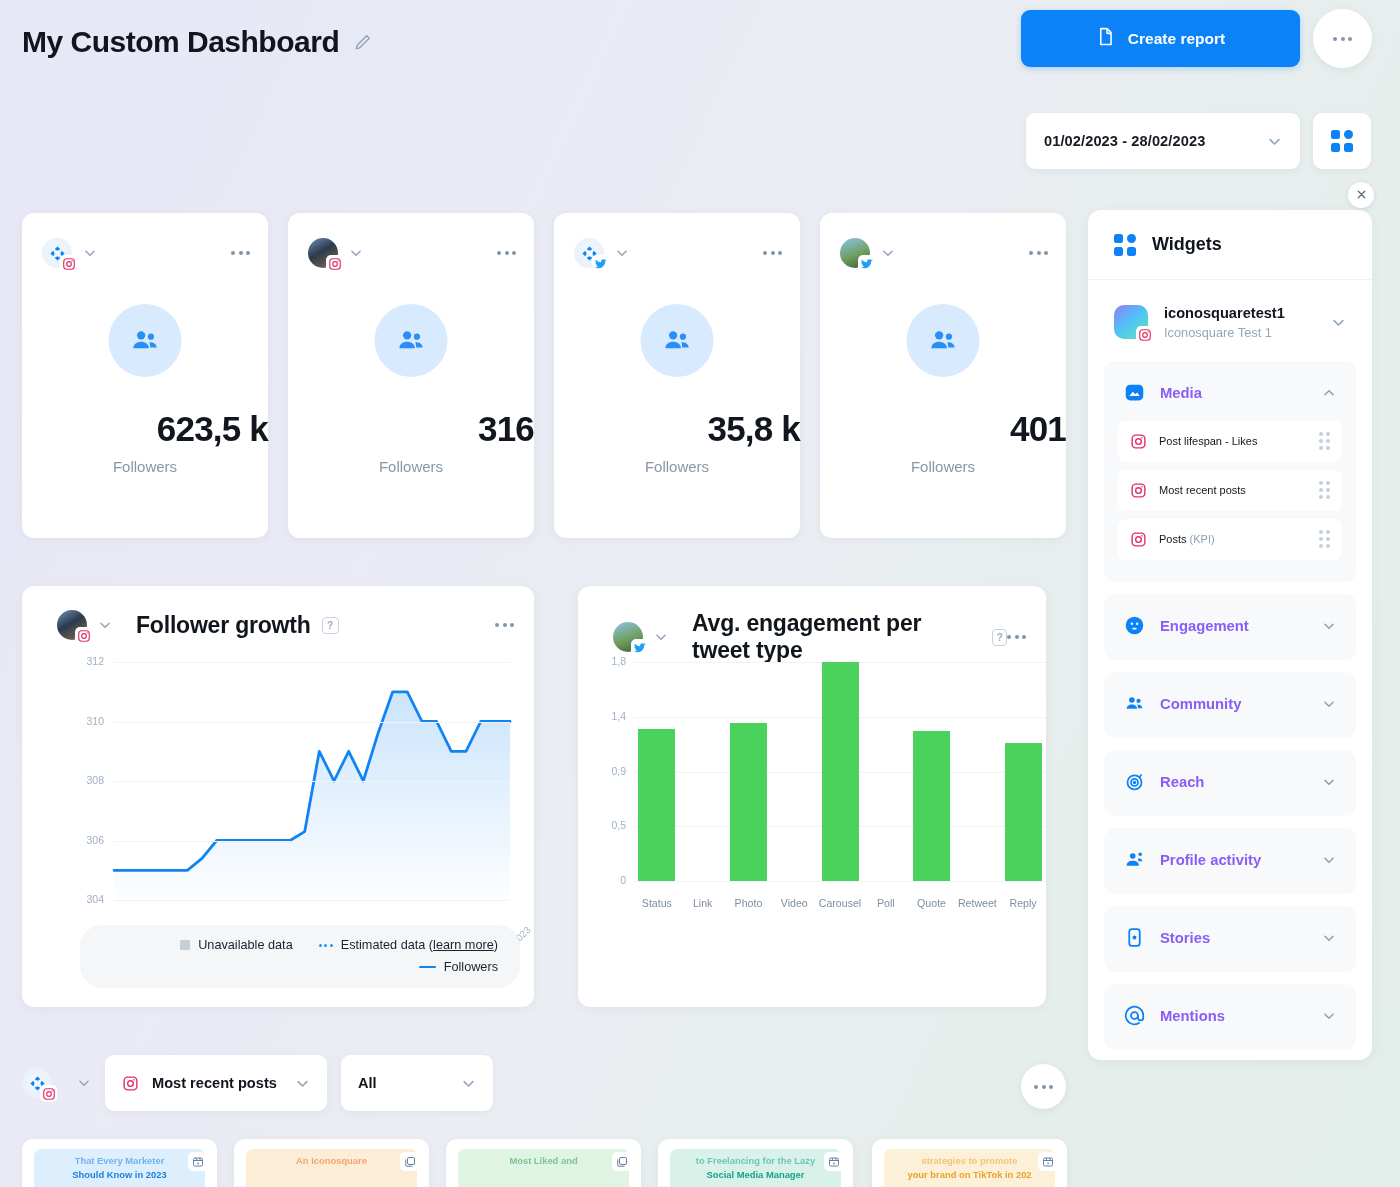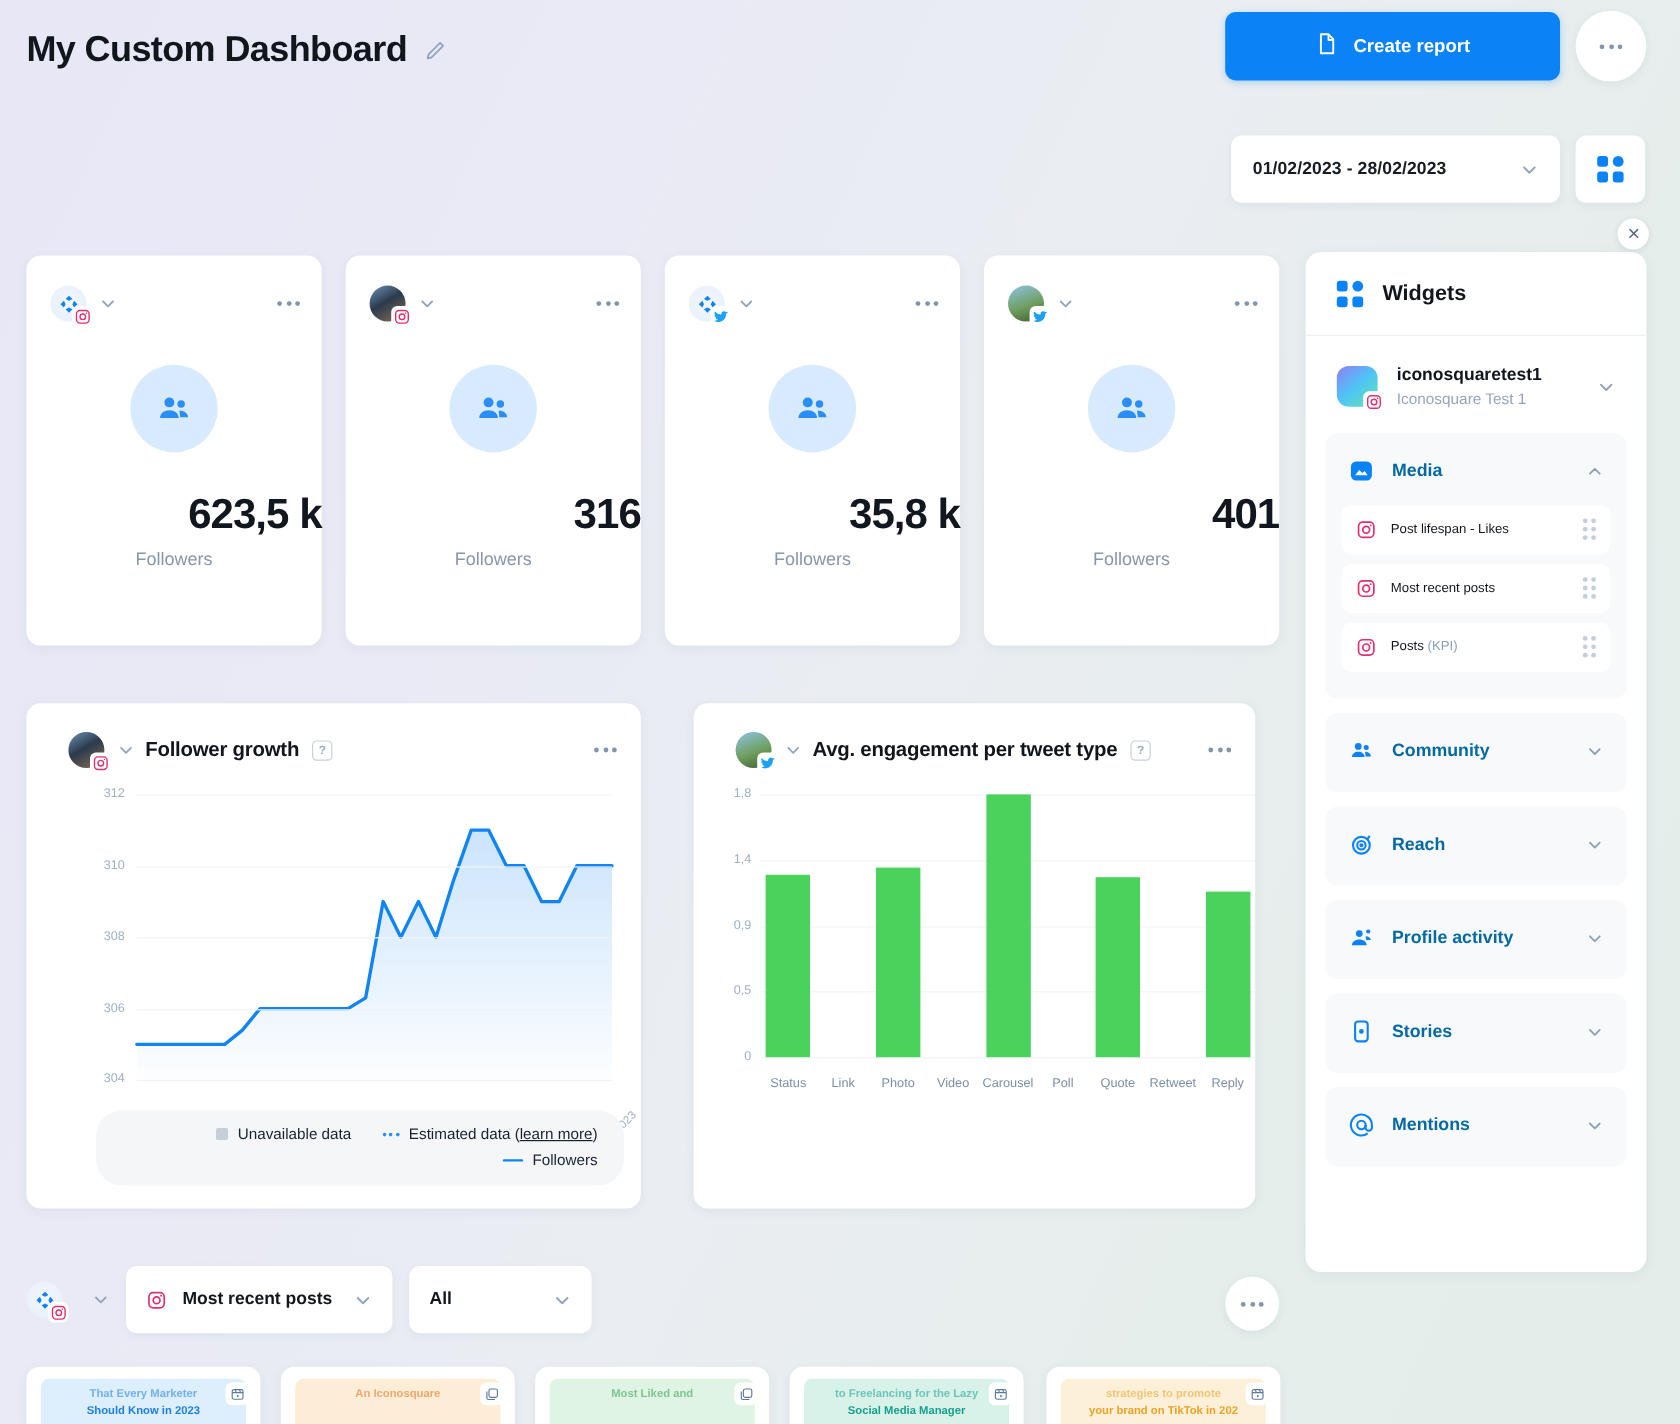--- a/index.html
+++ b/index.html
@@ -100,21 +100,21 @@
 
   
   .panel {
     position: absolute; top: 586px; background: #fff; border-radius: 12px;
     box-shadow: 0 2px 9px rgba(40,60,90,.055);
   }
   .panel.line { left: 22px; width: 512px; height: 421px; }
   .panel.bars { left: 578px; width: 468px; height: 421px; }
 
   .panel-head { position: absolute; top: 24px; left: 35px; right: 20px; display: flex; align-items: center; }
-  .panel-title { font-size: 17px; font-weight: 700; color: #11161d; margin-left: 9px; letter-spacing: -.2px; }
+  .panel-title { font-size: 23px; font-weight: 700; color: #11161d; margin-left: 24px; letter-spacing: -.2px; }
   .help-icon {
     width: 17px; height: 17px; margin-left: 11px; border: 1.4px solid #c5d1de; border-radius: 4px;
     display: flex; align-items: center; justify-content: center;
     font-size: 10px; color: #9aabbd; font-weight: 600; cursor: pointer;
   }
 
   
   .lc-wrap { position: absolute; left: 0; top: 62px; width: 512px; height: 300px; }
   .ytick { position: absolute; font-size: 10.5px; color: #9fb0c3; text-align: right; width: 34px; }
   .gridline { position: absolute; left: 92px; width: 396px; height: 1px; background: #f0f3f6; }
@@ -173,21 +173,21 @@
   }
   .sb-account .names { line-height: 1.35; }
   .sb-account .n1 { font-size: 14.6px; font-weight: 700; color: #11161d; }
   .sb-account .n2 { font-size: 12.8px; color: #96a6b9; }
 
   .sb-group { margin: 0 16px 12px; background: #f7f9fb; border-radius: 11px; padding: 4px 0 6px; }
   .sb-group.open { padding-bottom: 14px; }
   .sb-grow {
     height: 56px; display: flex; align-items: center; gap: 15px; padding: 0 20px; cursor: pointer;
   }
-  .sb-grow .lbl { font-size: 14.8px; font-weight: 700; color: #0369a1; }
+  .sb-grow .lbl { font-size: 14.8px; font-weight: 700; color: #8b5cf6; }
   .sb-grow .cv { margin-left: auto; width: 14px; height: 14px; color: #8da0b4; }
   .sb-ico { width: 21px; height: 21px; flex: none; color: #0b82f6; }
 
   .sb-item {
     margin: 0 14px 8px; height: 41px; background: #fff; border-radius: 8px;
     display: flex; align-items: center; gap: 12px; padding: 0 12px; cursor: pointer;
   }
   .sb-item .il { font-size: 11px; color: #11161d; }
   .sb-item .il em { font-style: normal; color: #8da0b4; }
   .drag {
@@ -665,20 +665,34 @@
             <i></i>
             <i></i>
             <i></i>
             <i></i>
           </span>
         </div>
       </div>
       <div class="sb-group">
         <div class="sb-grow">
           <span class="sb-ico"><svg viewBox="0 0 24 24" fill="#0b82f6">
+              <circle cx="12" cy="12" r="10"></circle>
+              <circle cx="9" cy="10" r="1.4" fill="#fff"></circle>
+              <circle cx="15" cy="10" r="1.4" fill="#fff"></circle>
+              <rect x="9.5" y="14.5" width="5" height="2" rx="1" fill="#fff"></rect>
+            </svg></span>
+          <span class="lbl">Engagement</span>
+          <span class="cv"><svg viewBox="0 0 24 24" fill="none" stroke="currentColor" stroke-width="2.6" stroke-linecap="round" stroke-linejoin="round">
+              <path d="M5 9l7 7 7-7"></path>
+            </svg></span>
+        </div>
+      </div>
+      <div class="sb-group">
+        <div class="sb-grow">
+          <span class="sb-ico"><svg viewBox="0 0 24 24" fill="#0b82f6">
               <circle cx="9" cy="8" r="3.2"></circle>
               <circle cx="16.6" cy="9" r="2.4"></circle>
               <path d="M3 18c0-3.1 2.7-5 6-5s6 1.9 6 5z"></path>
               <path d="M15.5 13.2c2.7.1 5.5 1.5 5.5 4.3h-5z"></path>
             </svg></span>
           <span class="lbl">Community</span>
           <span class="cv"><svg viewBox="0 0 24 24" fill="none" stroke="currentColor" stroke-width="2.6" stroke-linecap="round" stroke-linejoin="round">
               <path d="M5 9l7 7 7-7"></path>
             </svg></span>
         </div>

